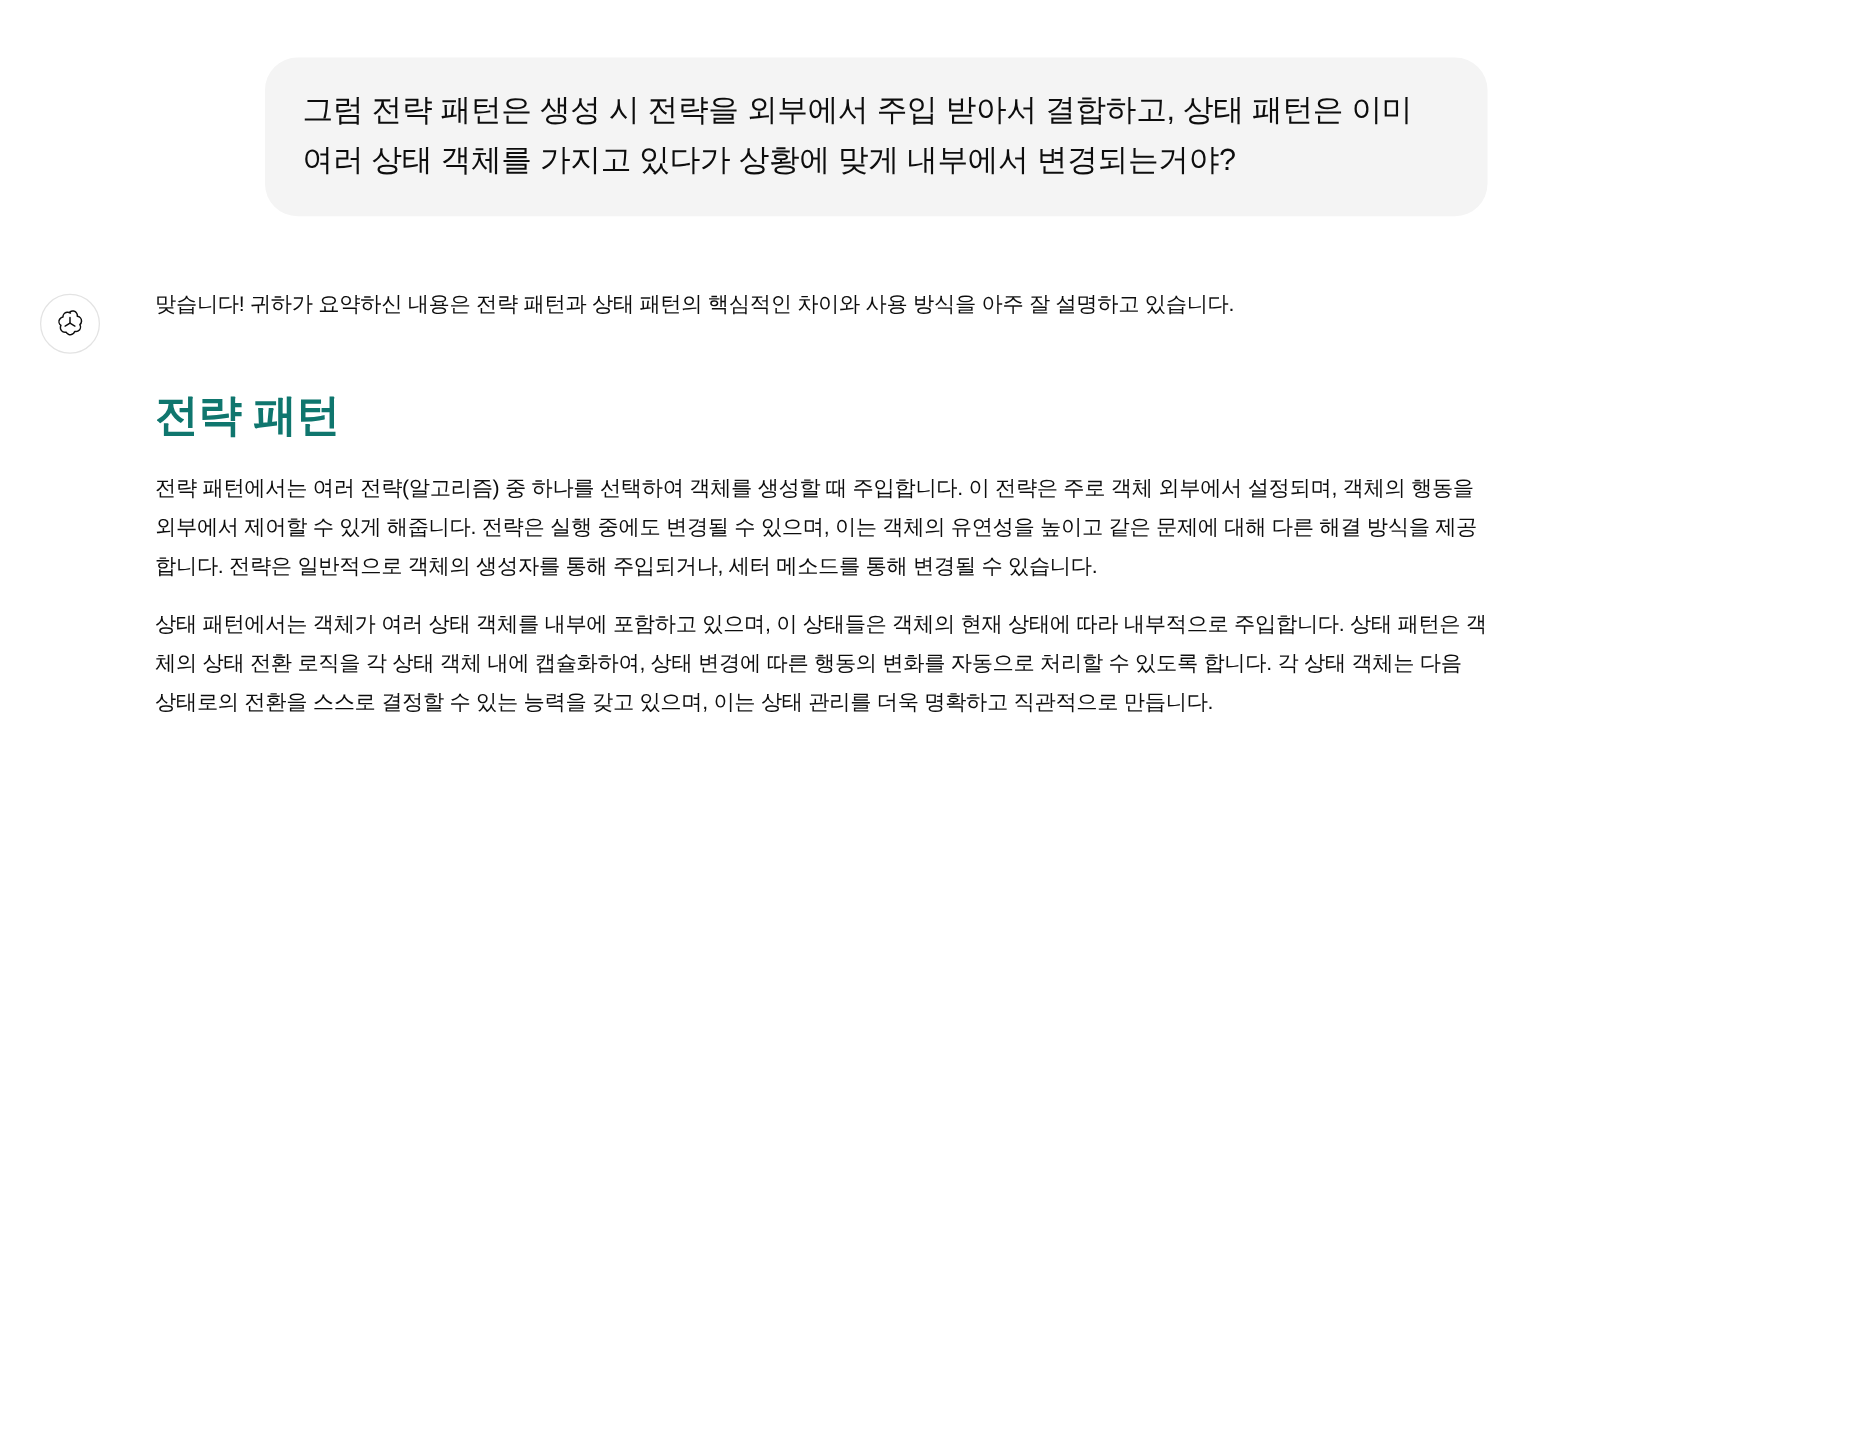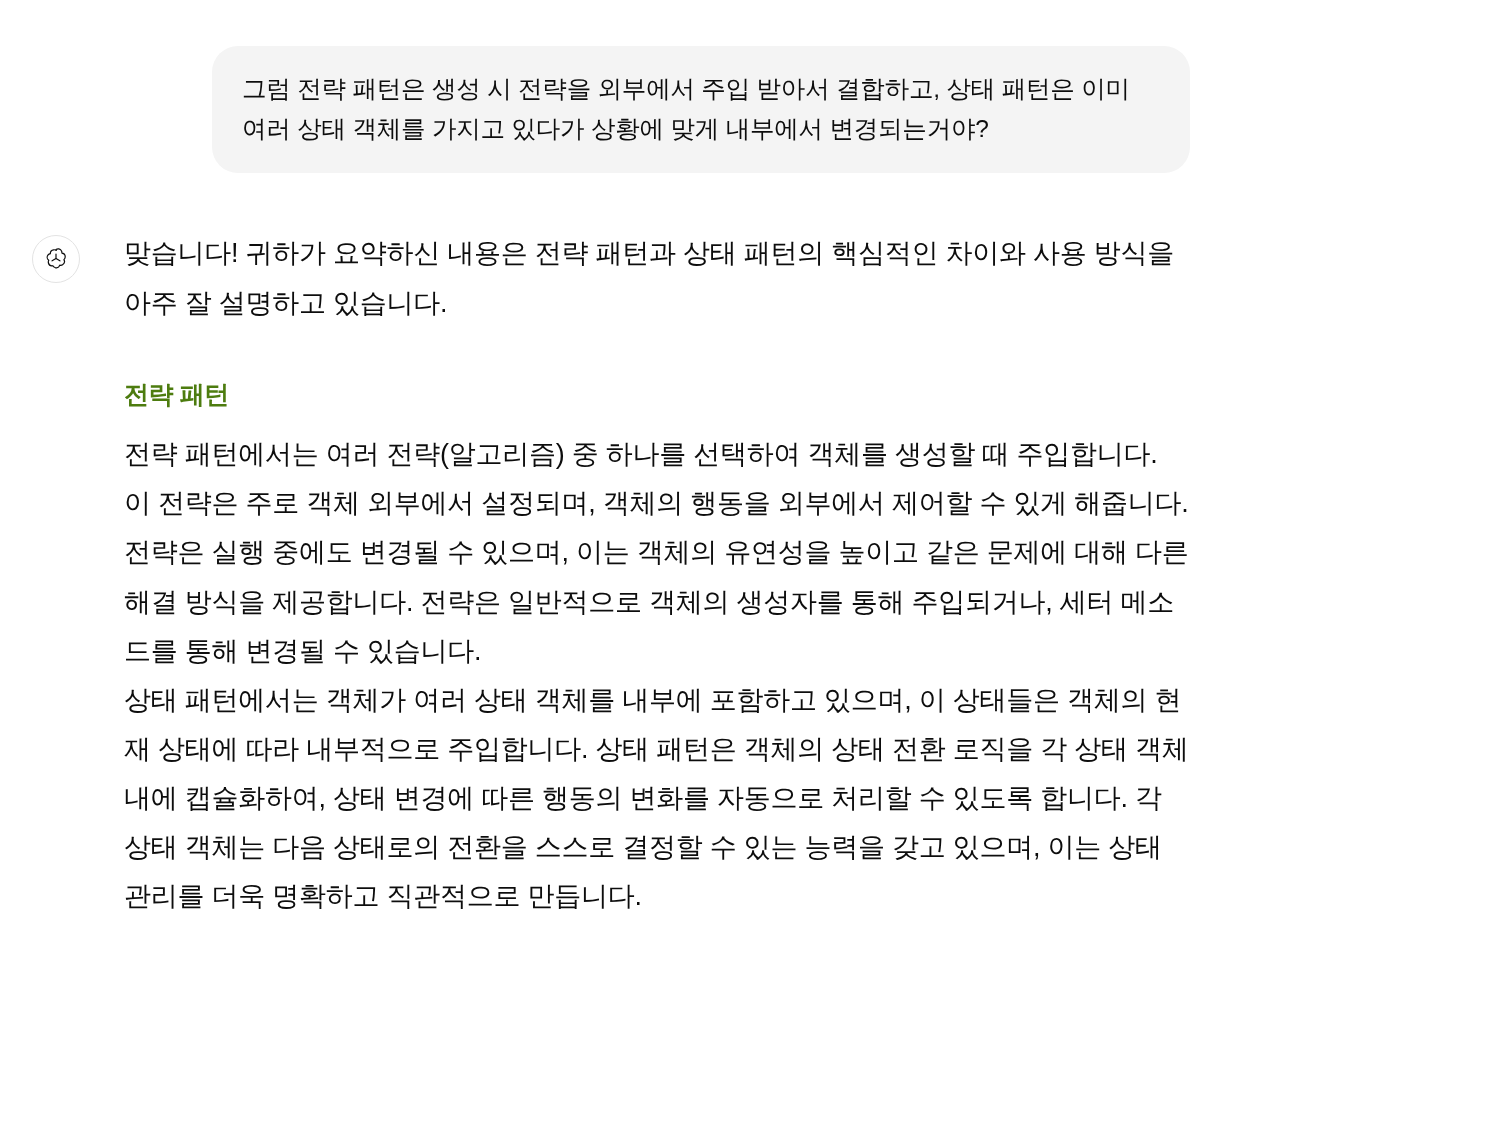--- a/index.html
+++ b/index.html
@@ -59,35 +59,35 @@
   }
   .avatar svg { display: block; }
 
   .assistant-body {
     flex: 1 1 auto;
     padding-left: 44px;
     max-width: 1370px;
   }
   .assistant-body p {
     margin: 0;
-    font-size: 27px;
+    font-size: 17px;
     line-height: 1.82;
     letter-spacing: -0.25px;
     color: #0d0d0d;
   }
   .assistant-body h3 {
     margin: 50px 0 20px 0;
-    font-size: 25px;
+    font-size: 35px;
     line-height: 1.3;
     font-weight: bold;
     letter-spacing: -0.4px;
-    color: #4d7c0f;
+    color: #0f766e;
   }
   .assistant-body .para-block {
-    margin-top: 0;
+    margin-top: 16px;
   }
   .assistant-body .intro {
     margin-bottom: 0;
   }
 </style>
 </head>
 <body>
 
 <div class="conversation">
 

